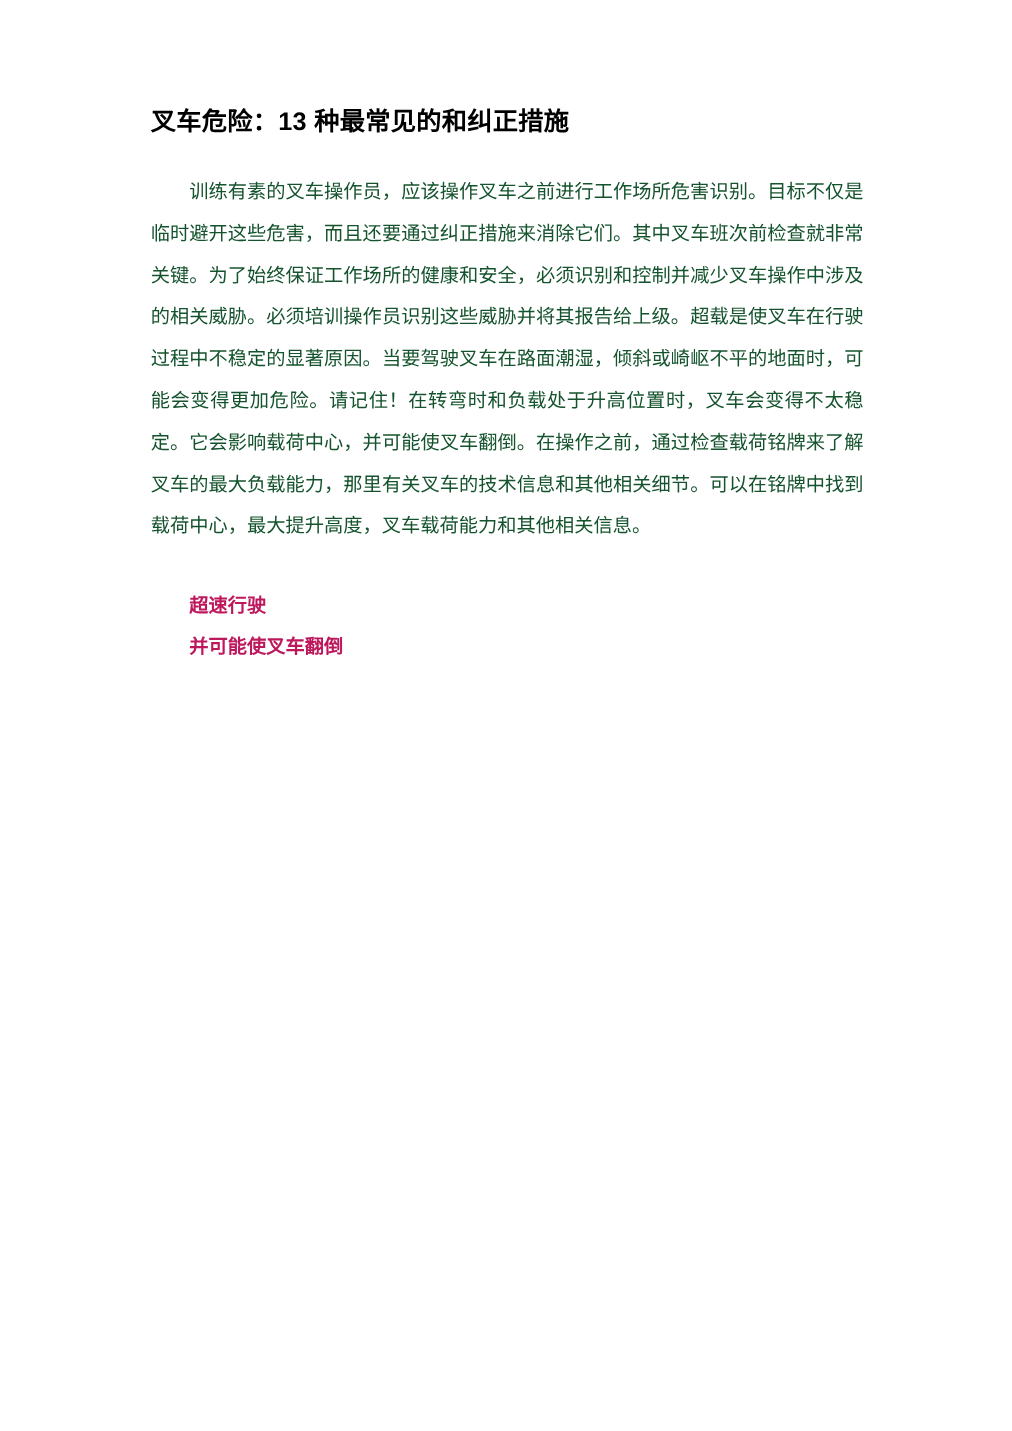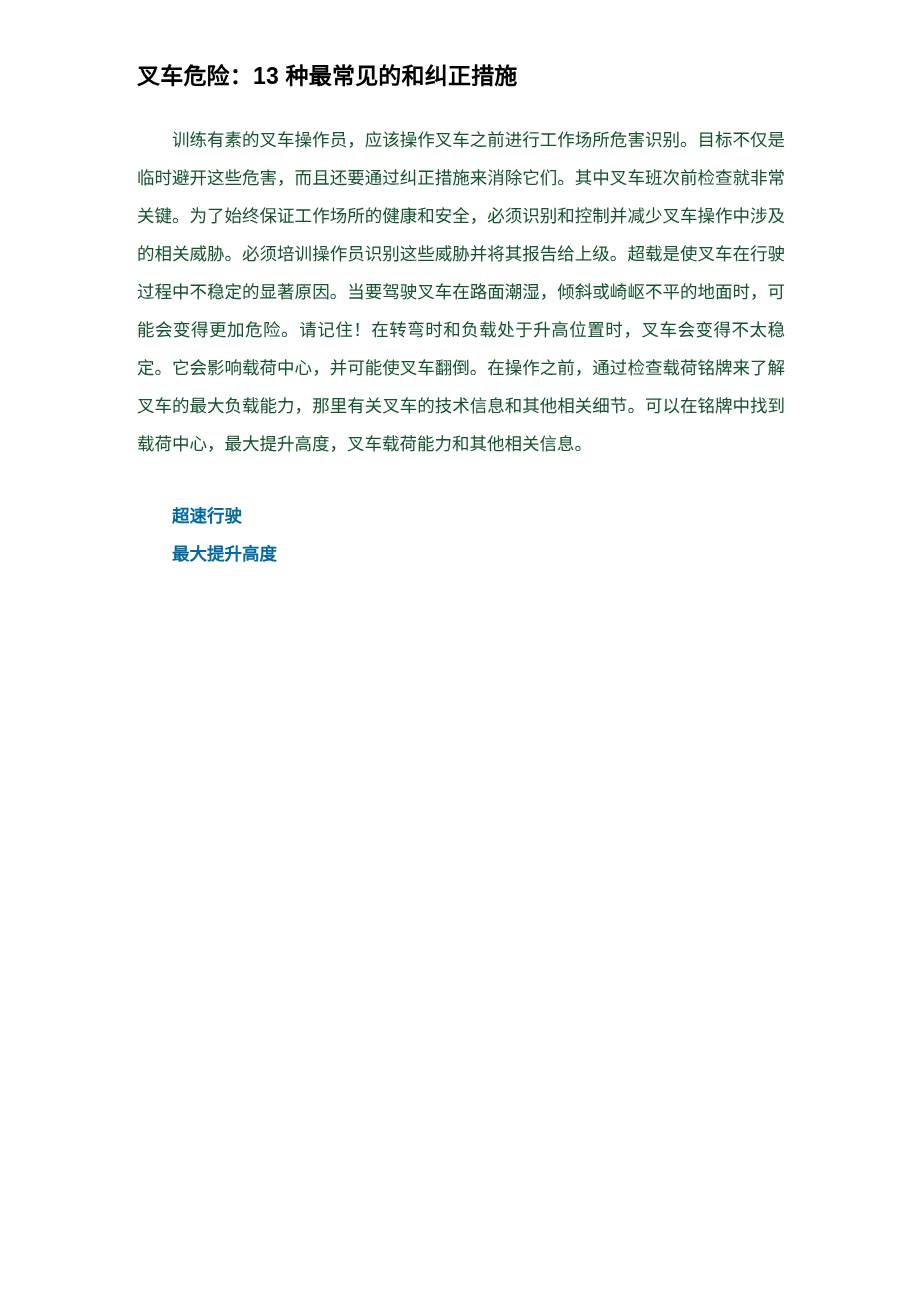--- a/index.html
+++ b/index.html
@@ -30,21 +30,21 @@
     top: 0;
     width: 648px;
   }
 
   .doc-title {
     font-size: 23px;
     font-weight: bold;
     line-height: 30px;
     letter-spacing: 0.2px;
     margin: 0;
-    padding-top: 61px;
+    padding-top: 95px;
     color: #000000;
     white-space: nowrap;
   }
 
   .doc-paragraph {
     font-size: 17.5px;
     line-height: 38px;
     margin: 0;
     text-align: justify;
     text-justify: inter-ideograph;
@@ -52,21 +52,21 @@
     color: #14532d;
     word-break: break-all;
   }
 
   .doc-heading {
     font-size: 17.5px;
     font-weight: bold;
     line-height: 38px;
     margin: 0;
     text-indent: 2em;
-    color: #0369a1;
+    color: #be185d;
   }
 
   .gap-title-to-body   { height: 30px; }
   .gap-para-to-heading { height: 34px; }
 </style>
 </head>
 <body>
 
 <div class="page">
 
@@ -76,18 +76,18 @@
 
     <div class="gap-title-to-body"></div>
 
     <p class="doc-paragraph">训练有素的叉车操作员，应该操作叉车之前进行工作场所危害识别。目标不仅是临时避开这些危害，而且还要通过纠正措施来消除它们。其中叉车班次前检查就非常关键。为了始终保证工作场所的健康和安全，必须识别和控制并减少叉车操作中涉及的相关威胁。必须培训操作员识别这些威胁并将其报告给上级。超载是使叉车在行驶过程中不稳定的显著原因。当要驾驶叉车在路面潮湿，倾斜或崎岖不平的地面时，可能会变得更加危险。请记住！在转弯时和负载处于升高位置时，叉车会变得不太稳定。它会影响载荷中心，并可能使叉车翻倒。在操作之前，通过检查载荷铭牌来了解叉车的最大负载能力，那里有关叉车的技术信息和其他相关细节。可以在铭牌中找到载荷中心，最大提升高度，叉车载荷能力和其他相关信息。</p>
 
     <div class="gap-para-to-heading"></div>
 
     <h2 class="doc-heading">超速行驶</h2>
 
 
-    <h2 class="doc-heading">最大提升高度</h2>
+    <h2 class="doc-heading">并可能使叉车翻倒</h2>
 
 
   </div>
 
 </div>
 
 </body></html>

